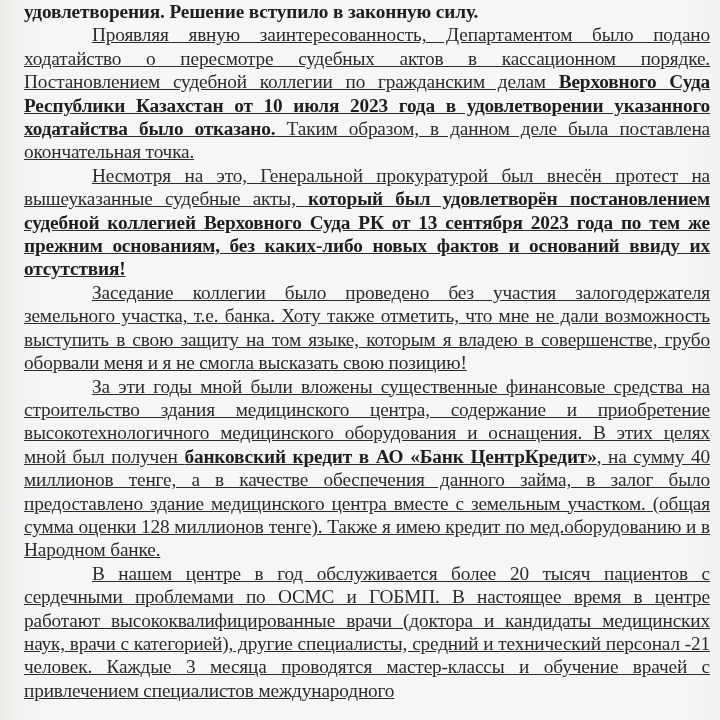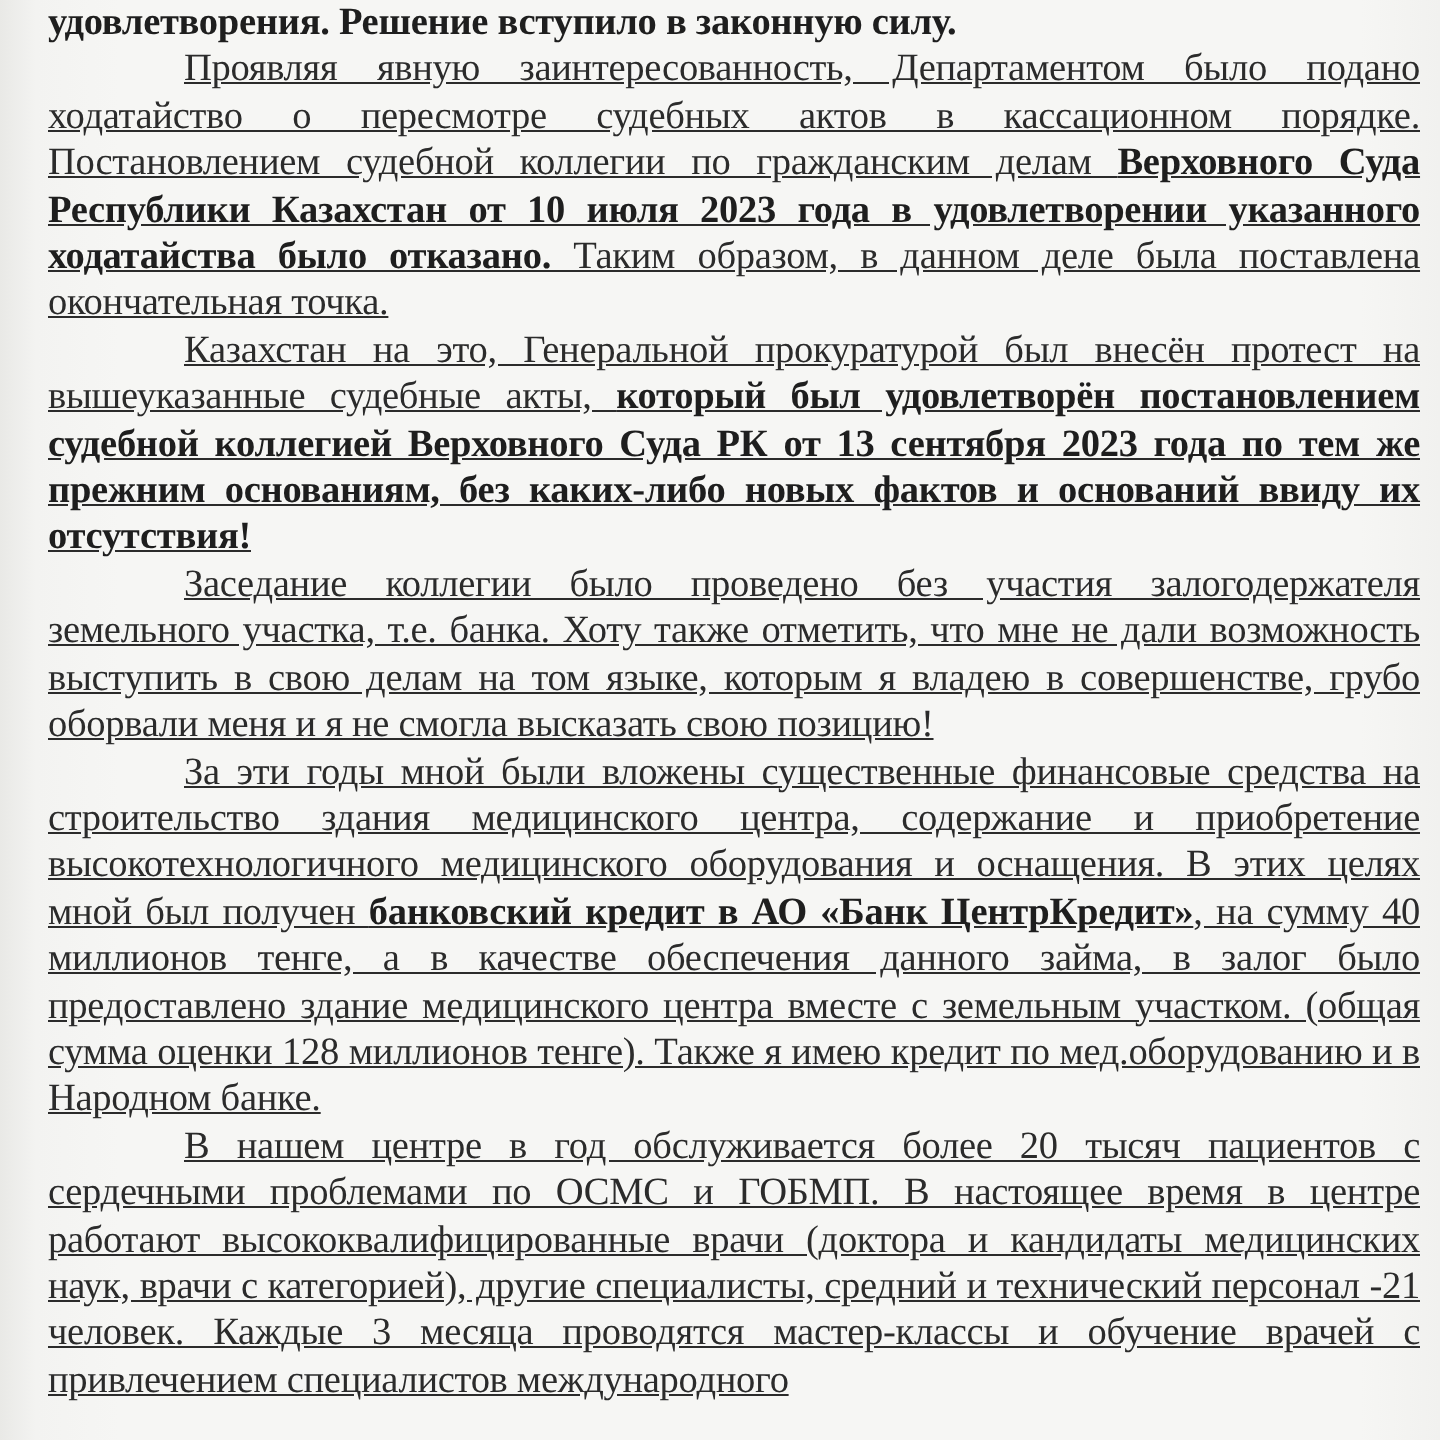--- a/index.html
+++ b/index.html
@@ -53,25 +53,25 @@
 
     <p>
       <b>удовлетворения. Решение вступило в законную силу.</b>
     </p>
 
     <p class="indent">
       <span>Проявляя явную заинтересованность, Департаментом было подано ходатайство о пересмотре судебных актов в кассационном порядке. Постановлением судебной коллегии по гражданским делам </span><b>Верховного Суда Республики Казахстан от 10 июля 2023 года в удовлетворении указанного ходатайства было отказано.</b><span> Таким образом, в данном деле была поставлена окончательная точка.</span>
     </p>
 
     <p class="indent">
-      <span>Казахстан на это, Генеральной прокуратурой был внесён протест на вышеуказанные судебные акты, </span><b>который был удовлетворён постановлением судебной коллегией Верховного Суда РК от 13 сентября 2023 года по тем же прежним основаниям, без каких-либо новых фактов и оснований ввиду их отсутствия!</b>
+      <span>Несмотря на это, Генеральной прокуратурой был внесён протест на вышеуказанные судебные акты, </span><b>который был удовлетворён постановлением судебной коллегией Верховного Суда РК от 13 сентября 2023 года по тем же прежним основаниям, без каких-либо новых фактов и оснований ввиду их отсутствия!</b>
     </p>
 
     <p class="indent">
-      <span>Заседание коллегии было проведено без участия залогодержателя земельного участка, т.е. банка. Хоту также отметить, что мне не дали возможность выступить в свою делам на том языке, которым я владею в совершенстве, грубо оборвали меня и я не смогла высказать свою позицию!</span>
+      <span>Заседание коллегии было проведено без участия залогодержателя земельного участка, т.е. банка. Хоту также отметить, что мне не дали возможность выступить в свою защиту на том языке, которым я владею в совершенстве, грубо оборвали меня и я не смогла высказать свою позицию!</span>
     </p>
 
     <p class="indent">
       <span>За эти годы мной были вложены существенные финансовые средства на строительство здания медицинского центра, содержание и приобретение высокотехнологичного медицинского оборудования и оснащения. В этих целях мной был получен </span><b>банковский кредит в АО «Банк ЦентрКредит»</b><span>, на сумму 40 миллионов тенге, а в качестве обеспечения данного займа, в залог было предоставлено здание медицинского центра вместе с земельным участком. (общая сумма оценки 128 миллионов тенге). Также я имею кредит по мед.оборудованию и в Народном банке.</span>
     </p>
 
     <p class="indent">
       <span>В нашем центре в год обслуживается более 20 тысяч пациентов с сердечными проблемами по ОСМС и  ГОБМП. В настоящее время в центре работают высококвалифицированные врачи (доктора и кандидаты медицинских наук, врачи с категорией), другие специалисты, средний и технический персонал -21 человек. Каждые 3 месяца проводятся мастер-классы и обучение врачей  с привлечением специалистов международного</span>
     </p>
 

